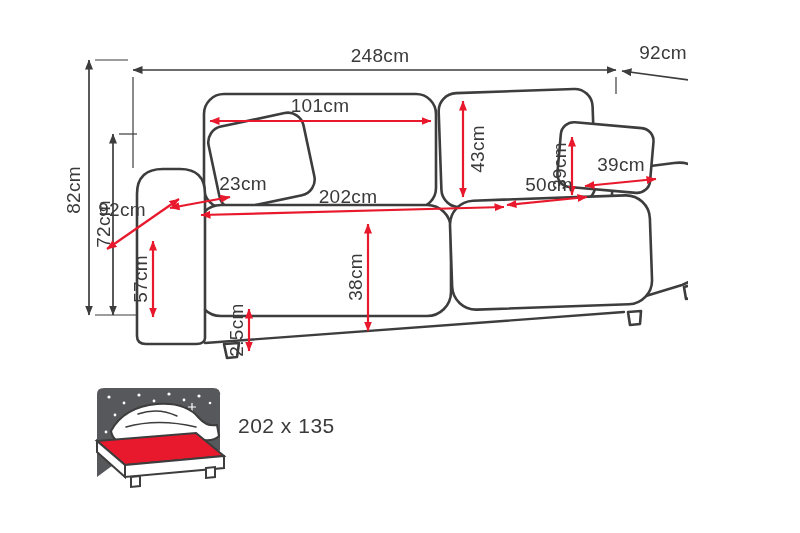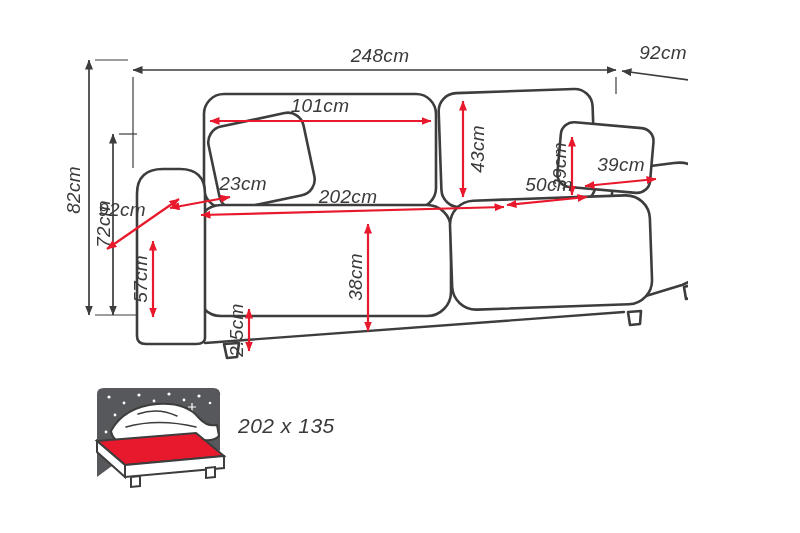--- a/index.html
+++ b/index.html
@@ -1,17 +1,17 @@
 <!DOCTYPE html>
 <html><head>
 <meta charset="utf-8">
 <style>
   html,body{margin:0;padding:0;background:#ffffff;}
   .canvas{position:relative;width:688px;height:533px;background:#ffffff;overflow:hidden;
-          font-family:"Liberation Sans",sans-serif;font-style:italic;}
+          font-family:"Liberation Sans",sans-serif;}
   svg{display:block;}
   .sofa-shape{fill:#ffffff;stroke-width:2.6;stroke-linejoin:round;stroke-linecap:round;}
   .base-line{fill:none;stroke-width:2.4;stroke-linecap:round;}
   .dline{fill:none;stroke-width:1.7;}
   .dext{fill:none;stroke-width:1.2;}
   .rline{fill:none;stroke-width:2.2;}
   .dim-label{font-family:"Liberation Sans",sans-serif;font-size:19px;fill:#3a3a3a;
              stroke:none;letter-spacing:.3px;}
   .sleep-label{font-family:"Liberation Sans",sans-serif;font-size:21px;fill:#3a3a3a;
                stroke:none;letter-spacing:.5px;}

